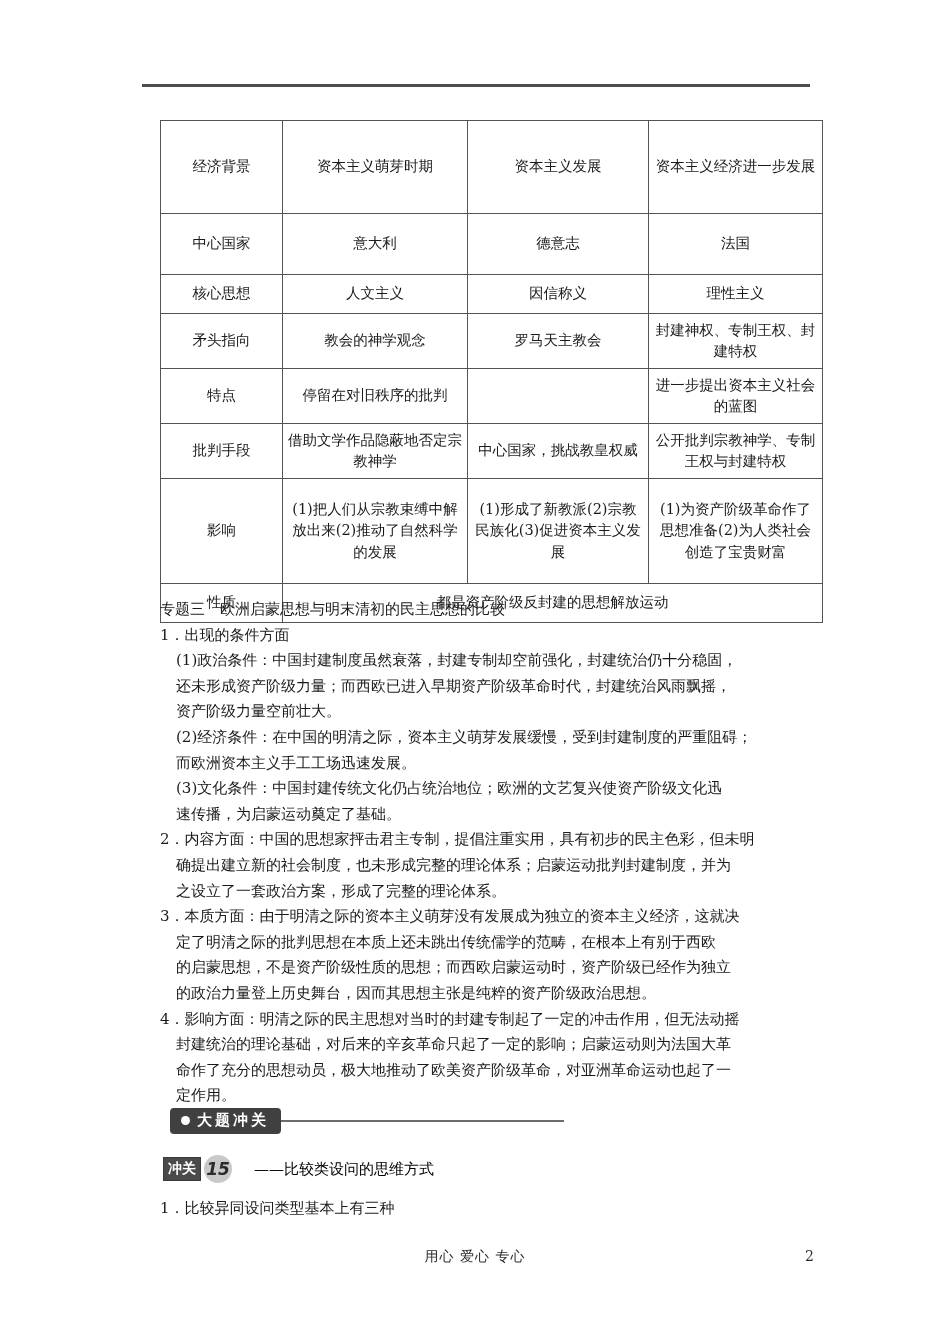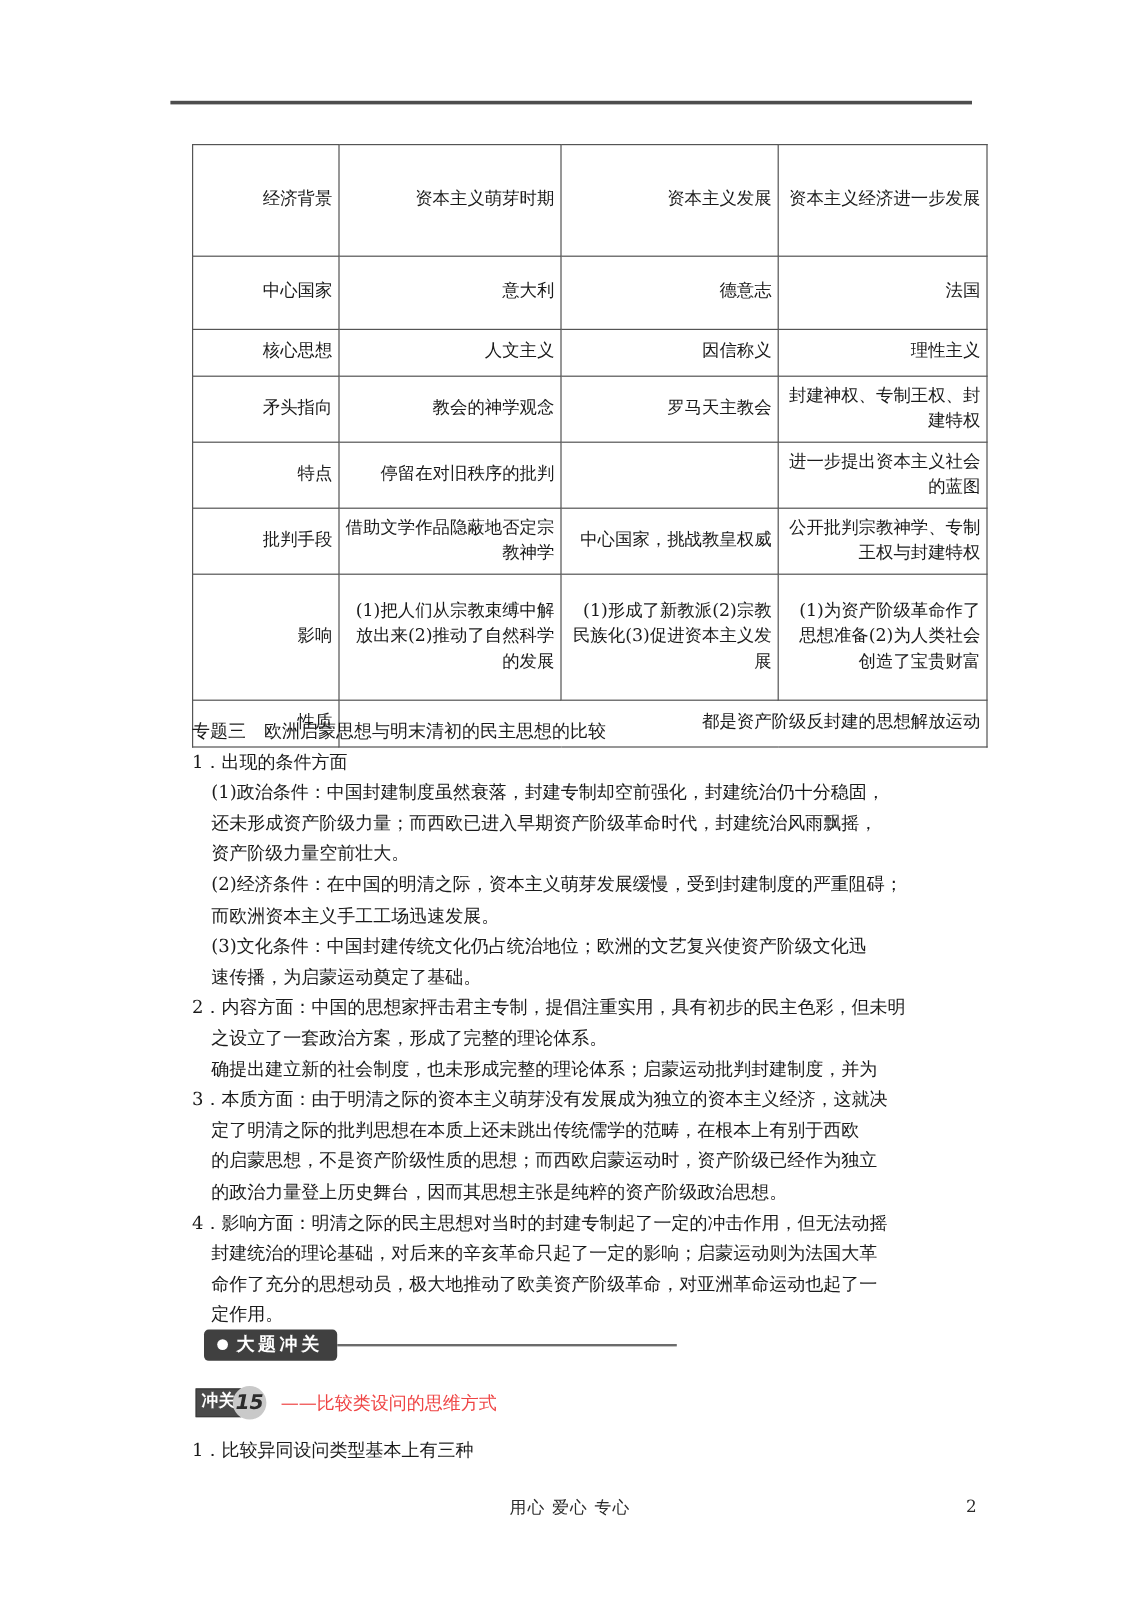--- a/index.html
+++ b/index.html
@@ -40,21 +40,21 @@
     top: 120px;
     width: 618px;
   }
   table.cmp {
     border-collapse: collapse;
     width: 618px;
     table-layout: fixed;
   }
   table.cmp td {
     border: 1px solid #545454;
-    text-align: right;
+    text-align: center;
     vertical-align: middle;
     font-size: 14.5px;
     line-height: 1.45;
     padding: 4px 5px;
     font-family: "DejaVu Serif", "Liberation Serif", serif;
   }
   td.c1 { width: 111px; }
   td.c2 { width: 174px; }
   td.c3 { width: 170px; }
   td.c4 { width: 163px; }
@@ -120,20 +120,21 @@
     margin-left: 0px;
   }
 
   
   .sub-head {
     position: absolute;
     left: 163px;
     top: 1155px;
     display: flex;
     align-items: center;
+    gap: 10px;
   }
   .sub-badge {
     background: #4a4a4a;
     color: #ffffff;
     font-size: 14px;
     font-weight: bold;
     padding: 2px 4px 3px 4px;
     font-family: "DejaVu Sans", "Liberation Sans", sans-serif;
     line-height: 1.15;
     border: 1px solid #3a3a3a;
@@ -152,21 +153,21 @@
     align-items: center;
     justify-content: center;
     margin-left: -7px;
     z-index: 2;
     position: relative;
   }
   .sub-title {
     font-size: 15px;
     margin-left: 12px;
     font-family: "DejaVu Serif", "Liberation Serif", serif;
-    color: #ef4444;
+    color: #000000;
   }
 
   .final-line {
     position: absolute;
     left: 160px;
     top: 1199px;
     font-size: 15px;
     font-family: "DejaVu Serif", "Liberation Serif", serif;
   }
 
@@ -255,22 +256,22 @@
     <div class="ln i0">专题三　欧洲启蒙思想与明末清初的民主思想的比较</div>
     <div class="ln i0">1．出现的条件方面</div>
     <div class="ln i1">(1)政治条件：中国封建制度虽然衰落，封建专制却空前强化，封建统治仍十分稳固，</div>
     <div class="ln i1">还未形成资产阶级力量；而西欧已进入早期资产阶级革命时代，封建统治风雨飘摇，</div>
     <div class="ln i1">资产阶级力量空前壮大。</div>
     <div class="ln i1">(2)经济条件：在中国的明清之际，资本主义萌芽发展缓慢，受到封建制度的严重阻碍；</div>
     <div class="ln i1">而欧洲资本主义手工工场迅速发展。</div>
     <div class="ln i1">(3)文化条件：中国封建传统文化仍占统治地位；欧洲的文艺复兴使资产阶级文化迅</div>
     <div class="ln i1">速传播，为启蒙运动奠定了基础。</div>
     <div class="ln i0">2．内容方面：中国的思想家抨击君主专制，提倡注重实用，具有初步的民主色彩，但未明</div>
+    <div class="ln i1">确提出建立新的社会制度，也未形成完整的理论体系；启蒙运动批判封建制度，并为</div>
     <div class="ln i1">之设立了一套政治方案，形成了完整的理论体系。</div>
-    <div class="ln i1">确提出建立新的社会制度，也未形成完整的理论体系；启蒙运动批判封建制度，并为</div>
     <div class="ln i0">3．本质方面：由于明清之际的资本主义萌芽没有发展成为独立的资本主义经济，这就决</div>
     <div class="ln i1">定了明清之际的批判思想在本质上还未跳出传统儒学的范畴，在根本上有别于西欧</div>
     <div class="ln i1">的启蒙思想，不是资产阶级性质的思想；而西欧启蒙运动时，资产阶级已经作为独立</div>
     <div class="ln i1">的政治力量登上历史舞台，因而其思想主张是纯粹的资产阶级政治思想。</div>
     <div class="ln i0">4．影响方面：明清之际的民主思想对当时的封建专制起了一定的冲击作用，但无法动摇</div>
     <div class="ln i1">封建统治的理论基础，对后来的辛亥革命只起了一定的影响；启蒙运动则为法国大革</div>
     <div class="ln i1">命作了充分的思想动员，极大地推动了欧美资产阶级革命，对亚洲革命运动也起了一</div>
     <div class="ln i1">定作用。</div>
   </div>
 

